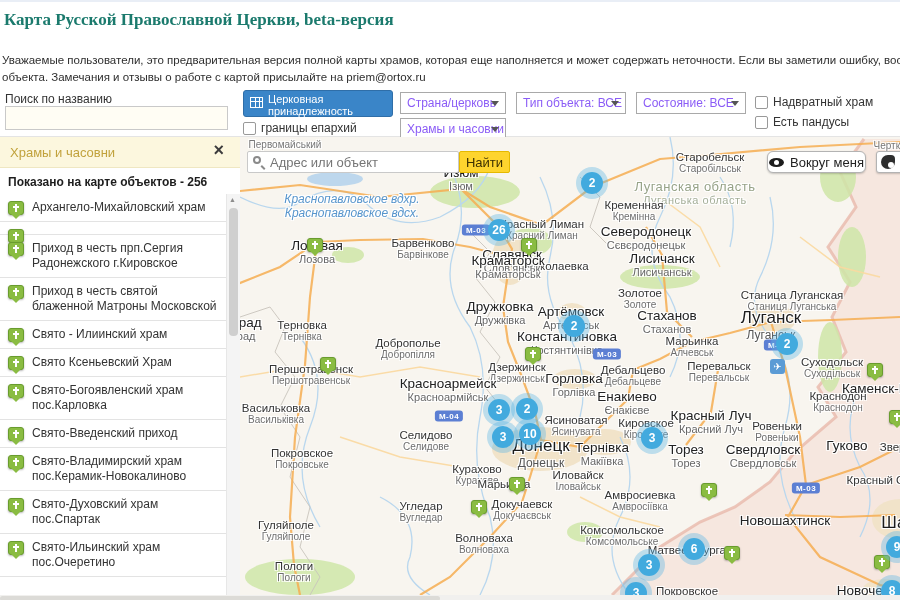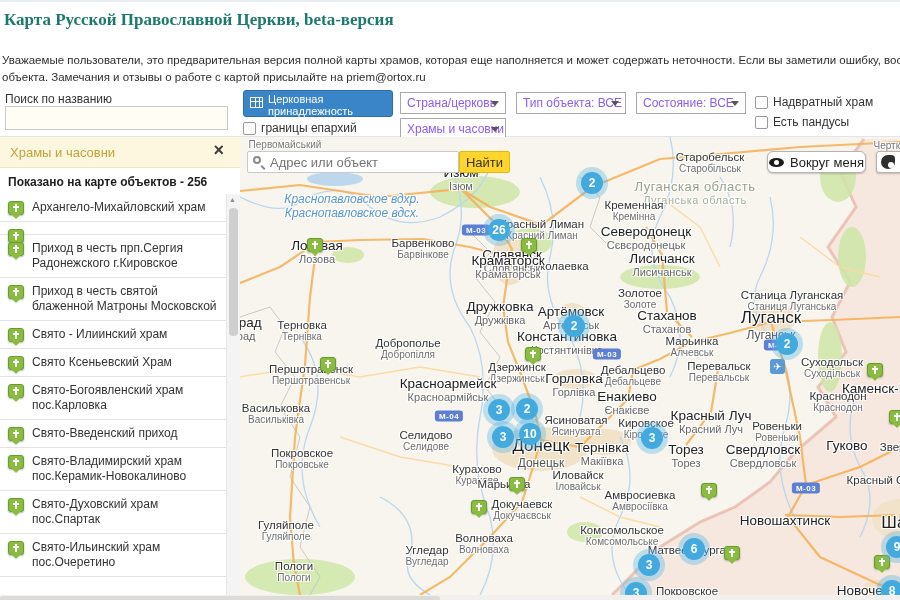--- a/index.html
+++ b/index.html
@@ -535,21 +535,21 @@
         <div class="mlabel" style="left: 244px; top: 395px;">
           <div class="ru">Волноваха</div>
           <div class="ua">Волноваха</div>
         </div>
 
         <div class="mlabel" style="left: 382px; top: 387px;">
           <div class="ru">Комсомольское</div>
           <div class="ua">Комсомольське</div>
         </div>
 
-        <div class="mlabel" style="left: 187px; top: 363px; margin-top: 44px;">
+        <div class="mlabel" style="left: 181px; top: 363px;">
           <div class="ru">Угледар</div>
           <div class="ua">Вугледар</div>
         </div>
 
         <div class="mlabel" style="left: 62px; top: 310px;">
           <div class="ru">Покровское</div>
           <div class="ua">Покровське</div>
         </div>
 
         <div class="mlabel" style="left: 46px; top: 382px;">

